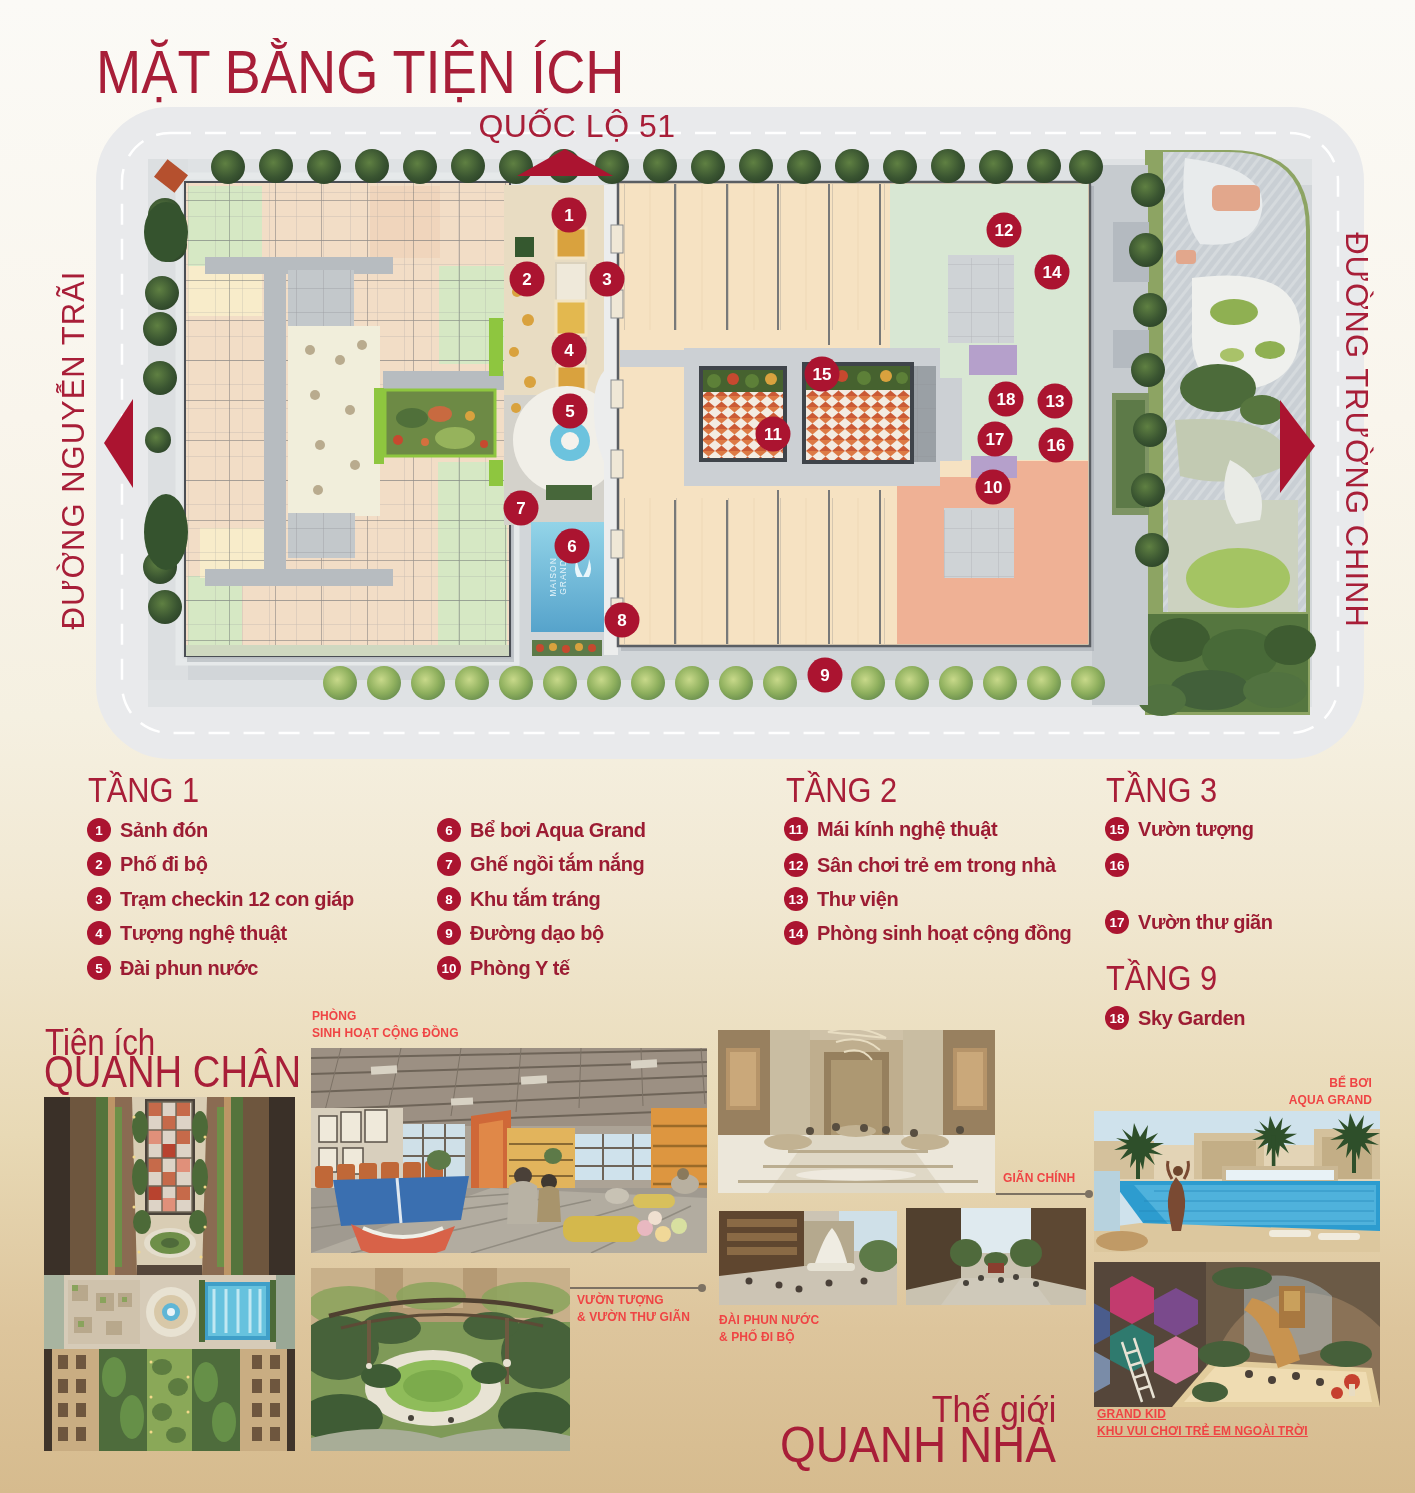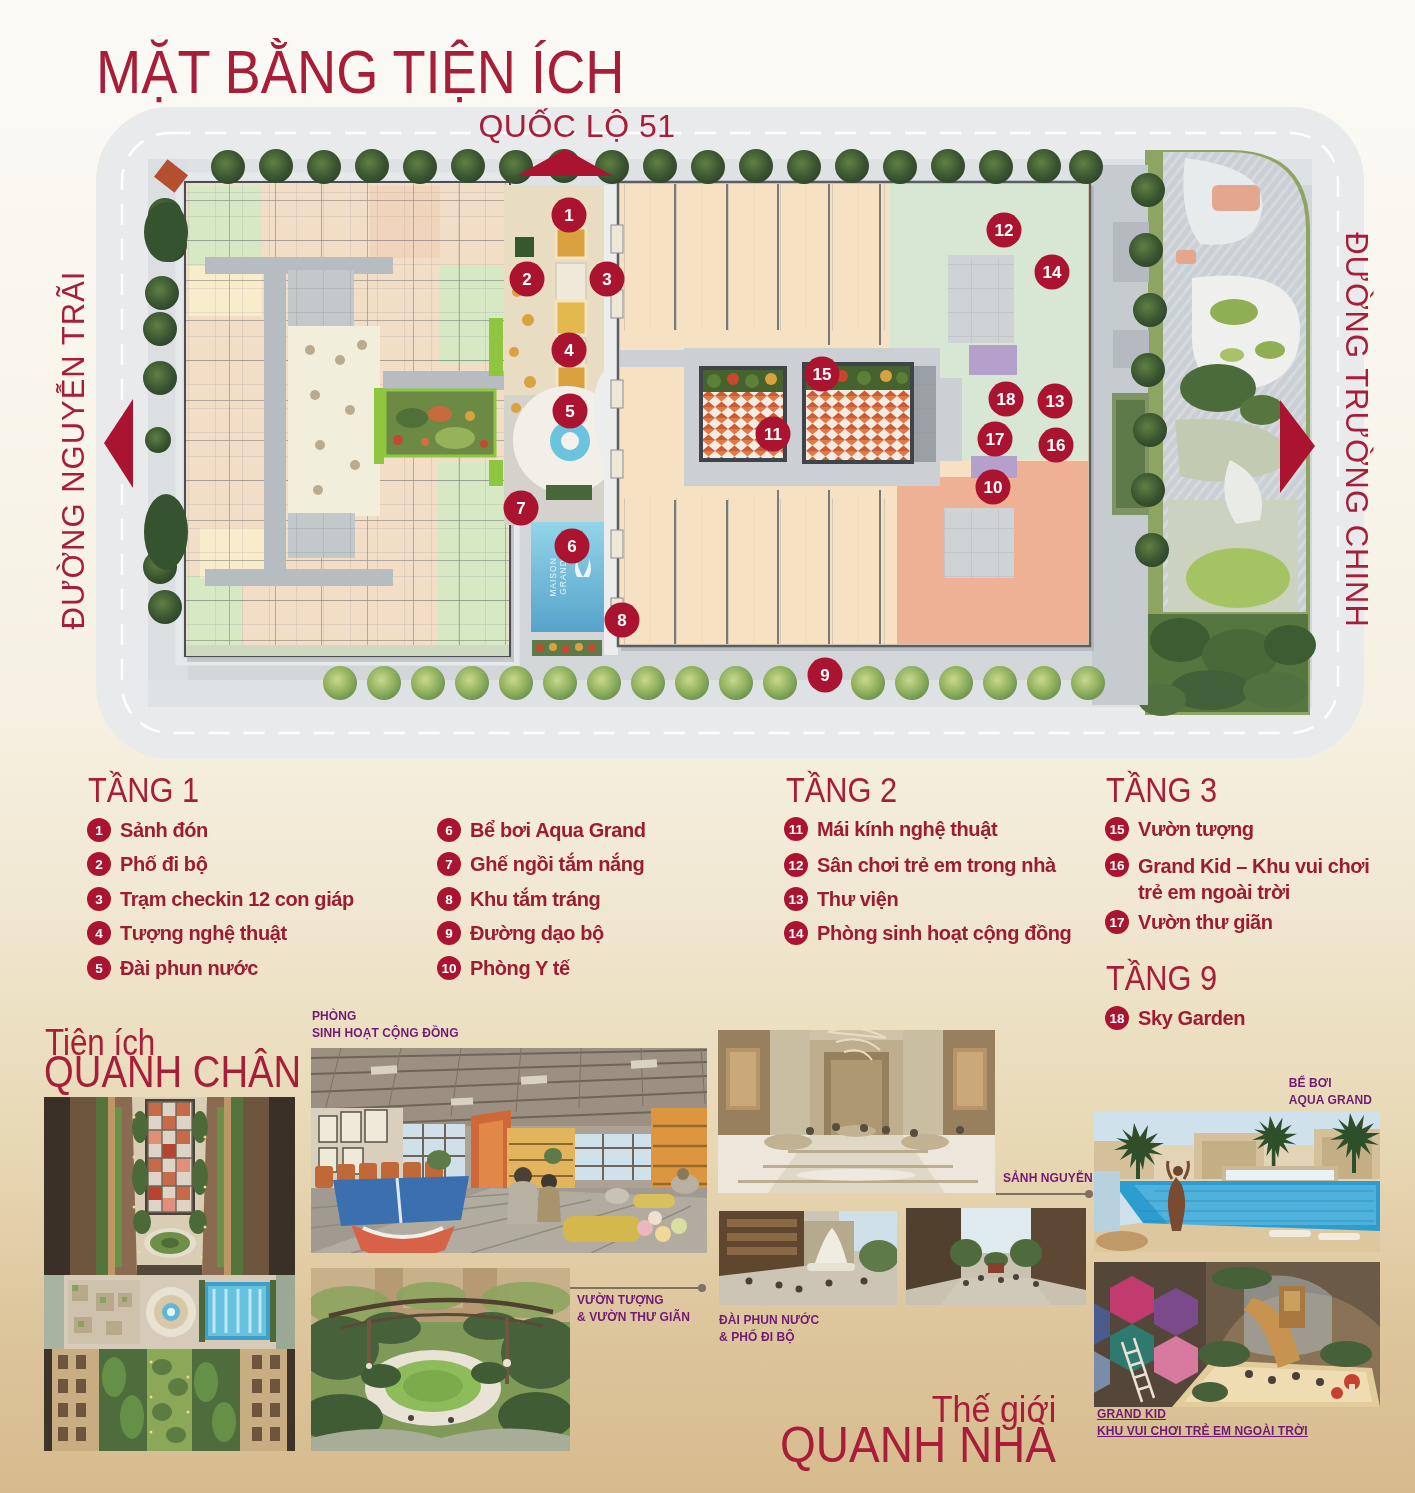--- a/index.html
+++ b/index.html
@@ -5,21 +5,21 @@
   html,body{margin:0;padding:0;}
   body{width:1415px;height:1493px;position:relative;overflow:hidden;
     font-family:"Liberation Sans",sans-serif;
     background:linear-gradient(180deg,#fbfaf6 0%,#f9f5ec 28%,#f5f0e1 48%,#f1e8d2 60%,#e8d9b5 76%,#ddc59c 89%,#d6bb8e 100%);}
   .abs{position:absolute;}
   .disp{color:#a81e38;font-family:"Liberation Sans",sans-serif;font-weight:400;}
   .title{left:96px;top:36px;font-size:62px;transform:scale(0.875,1.0);transform-origin:left top;white-space:nowrap;}
   .lh{font-size:35px;transform:scale(0.88,1.0);transform-origin:left top;white-space:nowrap;}
   .item{position:absolute;display:flex;align-items:center;color:#9c1c33;font-size:20px;font-weight:bold;letter-spacing:-0.4px;white-space:nowrap;}
   .num{width:24px;height:24px;border-radius:50%;background:#ab1430;color:#fff;display:flex;align-items:center;justify-content:center;font-size:13.5px;font-weight:bold;margin-right:9px;flex:0 0 24px;letter-spacing:0;}
-  .cap{position:absolute;color:#701a75;font-size:12px;font-weight:bold;letter-spacing:0.1px;line-height:1.45;}
+  .cap{position:absolute;color:#ef4444;font-size:12px;font-weight:bold;letter-spacing:0.1px;line-height:1.45;}
   .ph{position:absolute;overflow:hidden;}
 </style>
 </head>
 <body>
 
 <svg class="abs" style="left:0;top:0" width="1415" height="770" viewBox="0 0 1415 770">
   <defs>
     <radialGradient id="treeD" cx="0.42" cy="0.4" r="0.72">
       <stop offset="0" stop-color="#5f8042"></stop>
         <stop offset="0.6" stop-color="#3a5531"></stop>
@@ -397,36 +397,35 @@
 <div class="item" style="left:437px;top:956px;"><span class="num">10</span>Phòng Y tế</div>
 
 <div class="item" style="left:784px;top:817px;"><span class="num">11</span>Mái kính nghệ thuật</div>
 <div class="item" style="left:784px;top:853px;"><span class="num">12</span>Sân chơi trẻ em trong nhà</div>
 <div class="item" style="left:784px;top:887px;"><span class="num">13</span>Thư viện</div>
 <div class="item" style="left:784px;top:921px;"><span class="num">14</span>Phòng sinh hoạt cộng đồng</div>
 
 <div class="item" style="left:1105px;top:817px;"><span class="num">15</span>Vườn tượng</div>
 <div class="item" style="left:1105px;top:853px;align-items:flex-start;">
     <span class="num">16</span>
-    <span style="line-height:1.3">Grand Kid – Khu vui chơi<br>trẻ em ngoài trời</span>
   </div>
 <div class="item" style="left:1105px;top:910px;"><span class="num">17</span>Vườn thư giãn</div>
 <div class="item" style="left:1105px;top:1006px;"><span class="num">18</span>Sky Garden</div>
 
 <div class="abs disp" style="left:45px;top:1022px;font-size:36px;transform:scale(0.87,1);transform-origin:left top;">Tiện ích</div>
 <div class="abs disp" style="left:44px;top:1046px;font-size:45px;transform:scale(0.85,1);transform-origin:left top;white-space:nowrap;">QUANH CHÂN</div>
 
 <div class="abs disp" style="right:359px;top:1389px;font-size:37px;transform:scale(0.92,1);transform-origin:right top;white-space:nowrap;">Thế giới</div>
 <div class="abs disp" style="right:359px;top:1416px;font-size:50px;transform:scale(0.92,1);transform-origin:right top;white-space:nowrap;">QUANH NHÀ</div>
 
 <div class="cap" style="left:312px;top:1008px;">PHÒNG<br>SINH HOẠT CỘNG ĐỒNG</div>
 <div class="cap" style="left:577px;top:1292px;">VƯỜN TƯỢNG<br>&amp; VƯỜN THƯ GIÃN</div>
-<div class="cap" style="left:1003px;top:1170px;">SẢNH NGUYỄN</div>
+<div class="cap" style="left:1003px;top:1170px;">GIÃN CHÍNH</div>
 <div class="cap" style="left:719px;top:1312px;">ĐÀI PHUN NƯỚC<br>&amp; PHỐ ĐI BỘ</div>
-<div class="cap" style="right:43px;top:1075px;">BỂ BƠI<br>AQUA GRAND</div>
+<div class="cap" style="right:43px;top:1075px;text-align:right;">BỂ BƠI<br>AQUA GRAND</div>
 <div class="cap" style="left:1097px;top:1406px;text-decoration:underline;">GRAND KID<br>KHU VUI CHƠI TRẺ EM NGOÀI TRỜI</div>
 
 <div class="abs" style="left:570px;top:1287px;width:130px;height:2px;background:#7d7263;"></div>
 <div class="abs" style="left:698px;top:1284px;width:8px;height:8px;border-radius:50%;background:#7d7263;"></div>
 <div class="abs" style="left:996px;top:1193px;width:92px;height:2px;background:#7d7263;"></div>
 <div class="abs" style="left:1085px;top:1190px;width:8px;height:8px;border-radius:50%;background:#7d7263;"></div>
 
 <div class="ph" style="left:44px;top:1097px;width:251px;height:354px;">
 <svg width="251" height="354" viewBox="0 0 251 354">
   <rect width="251" height="354" fill="#8a6b50"></rect>

